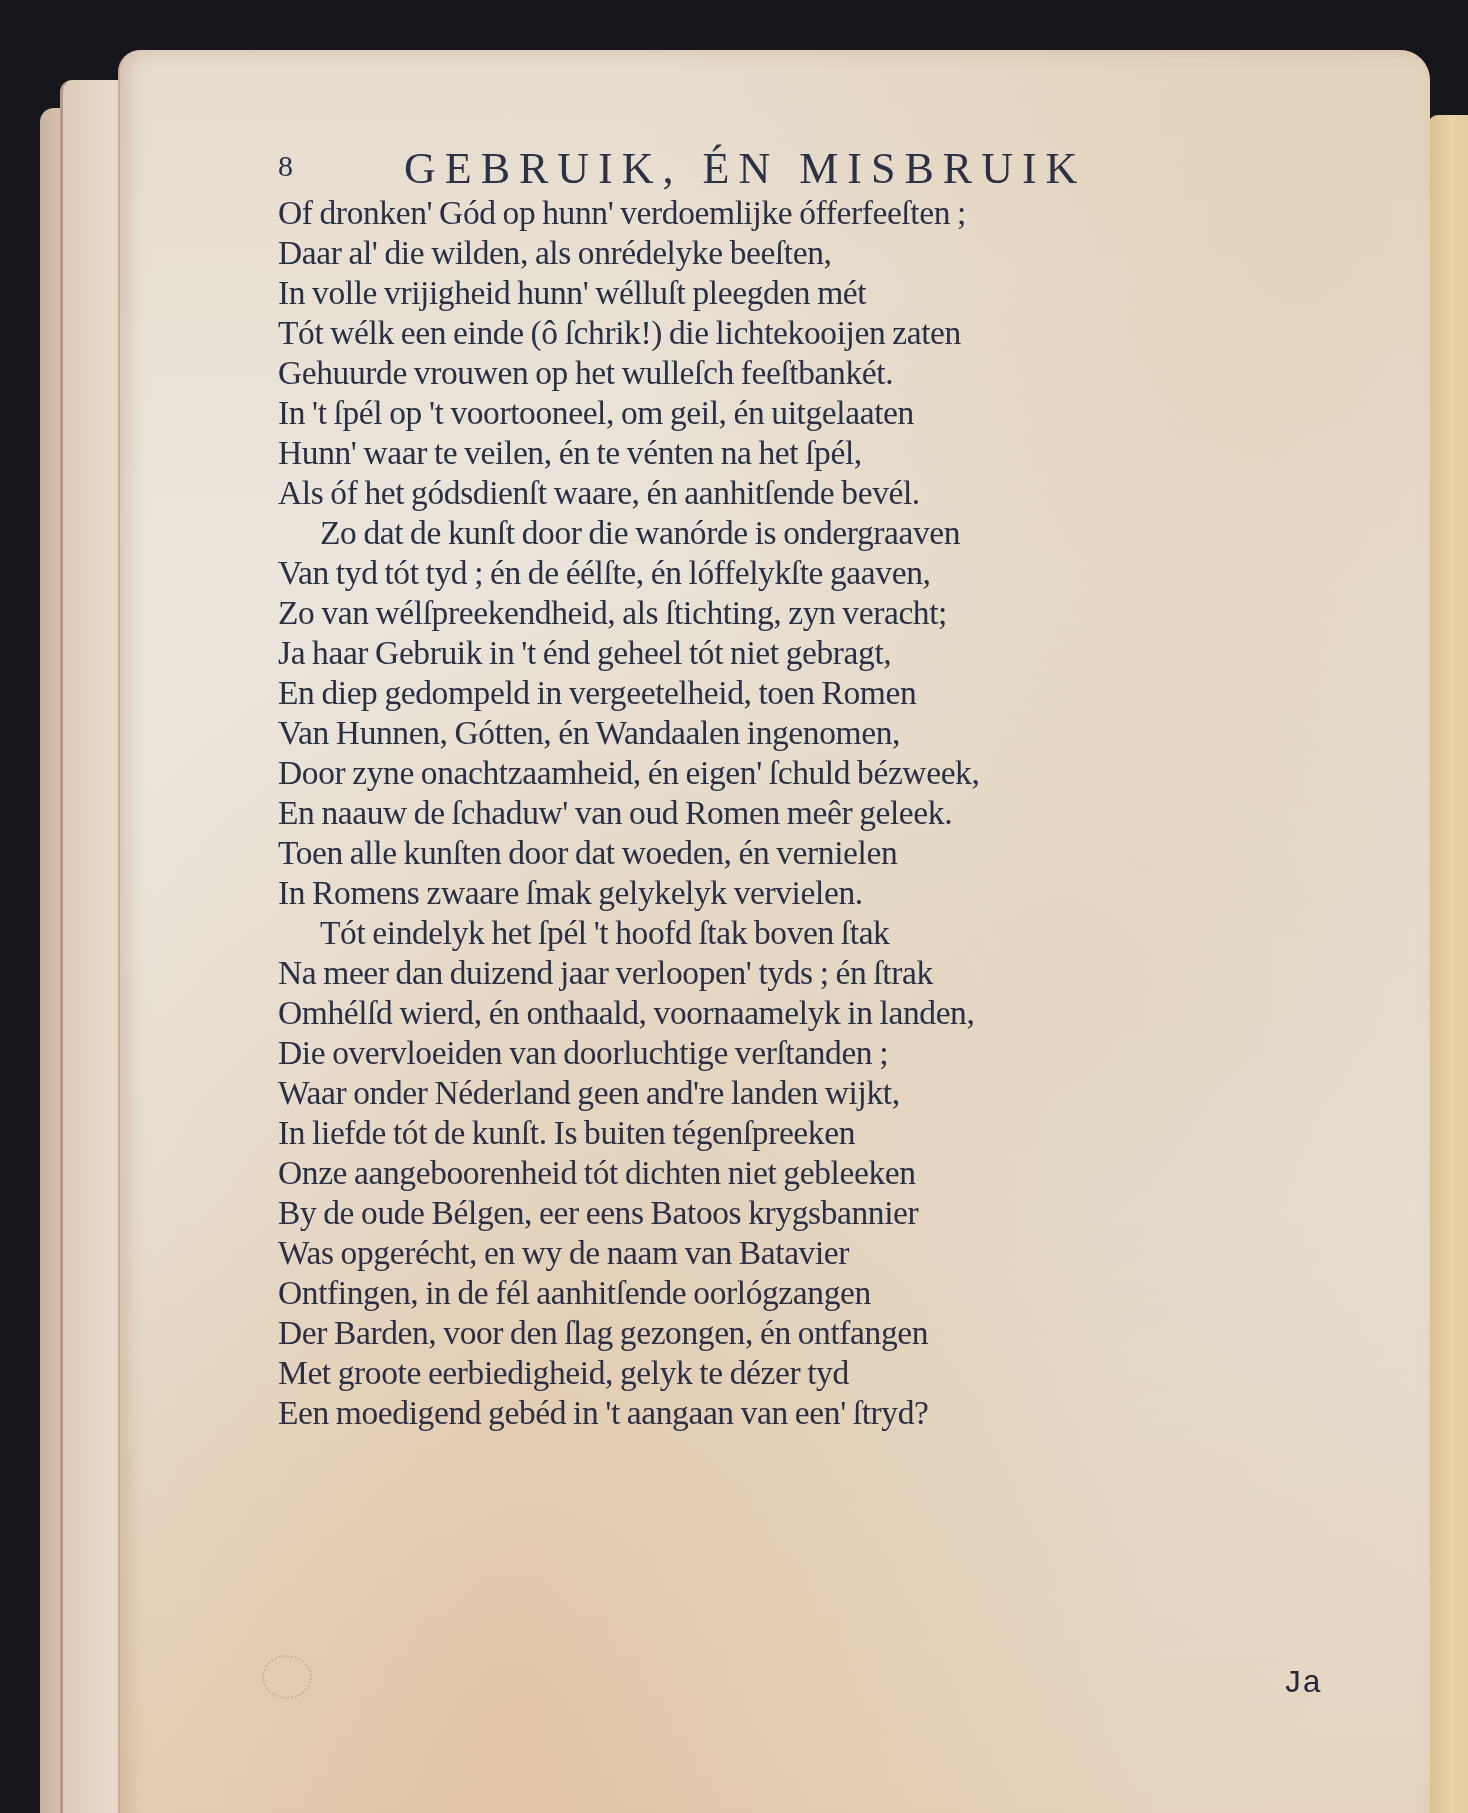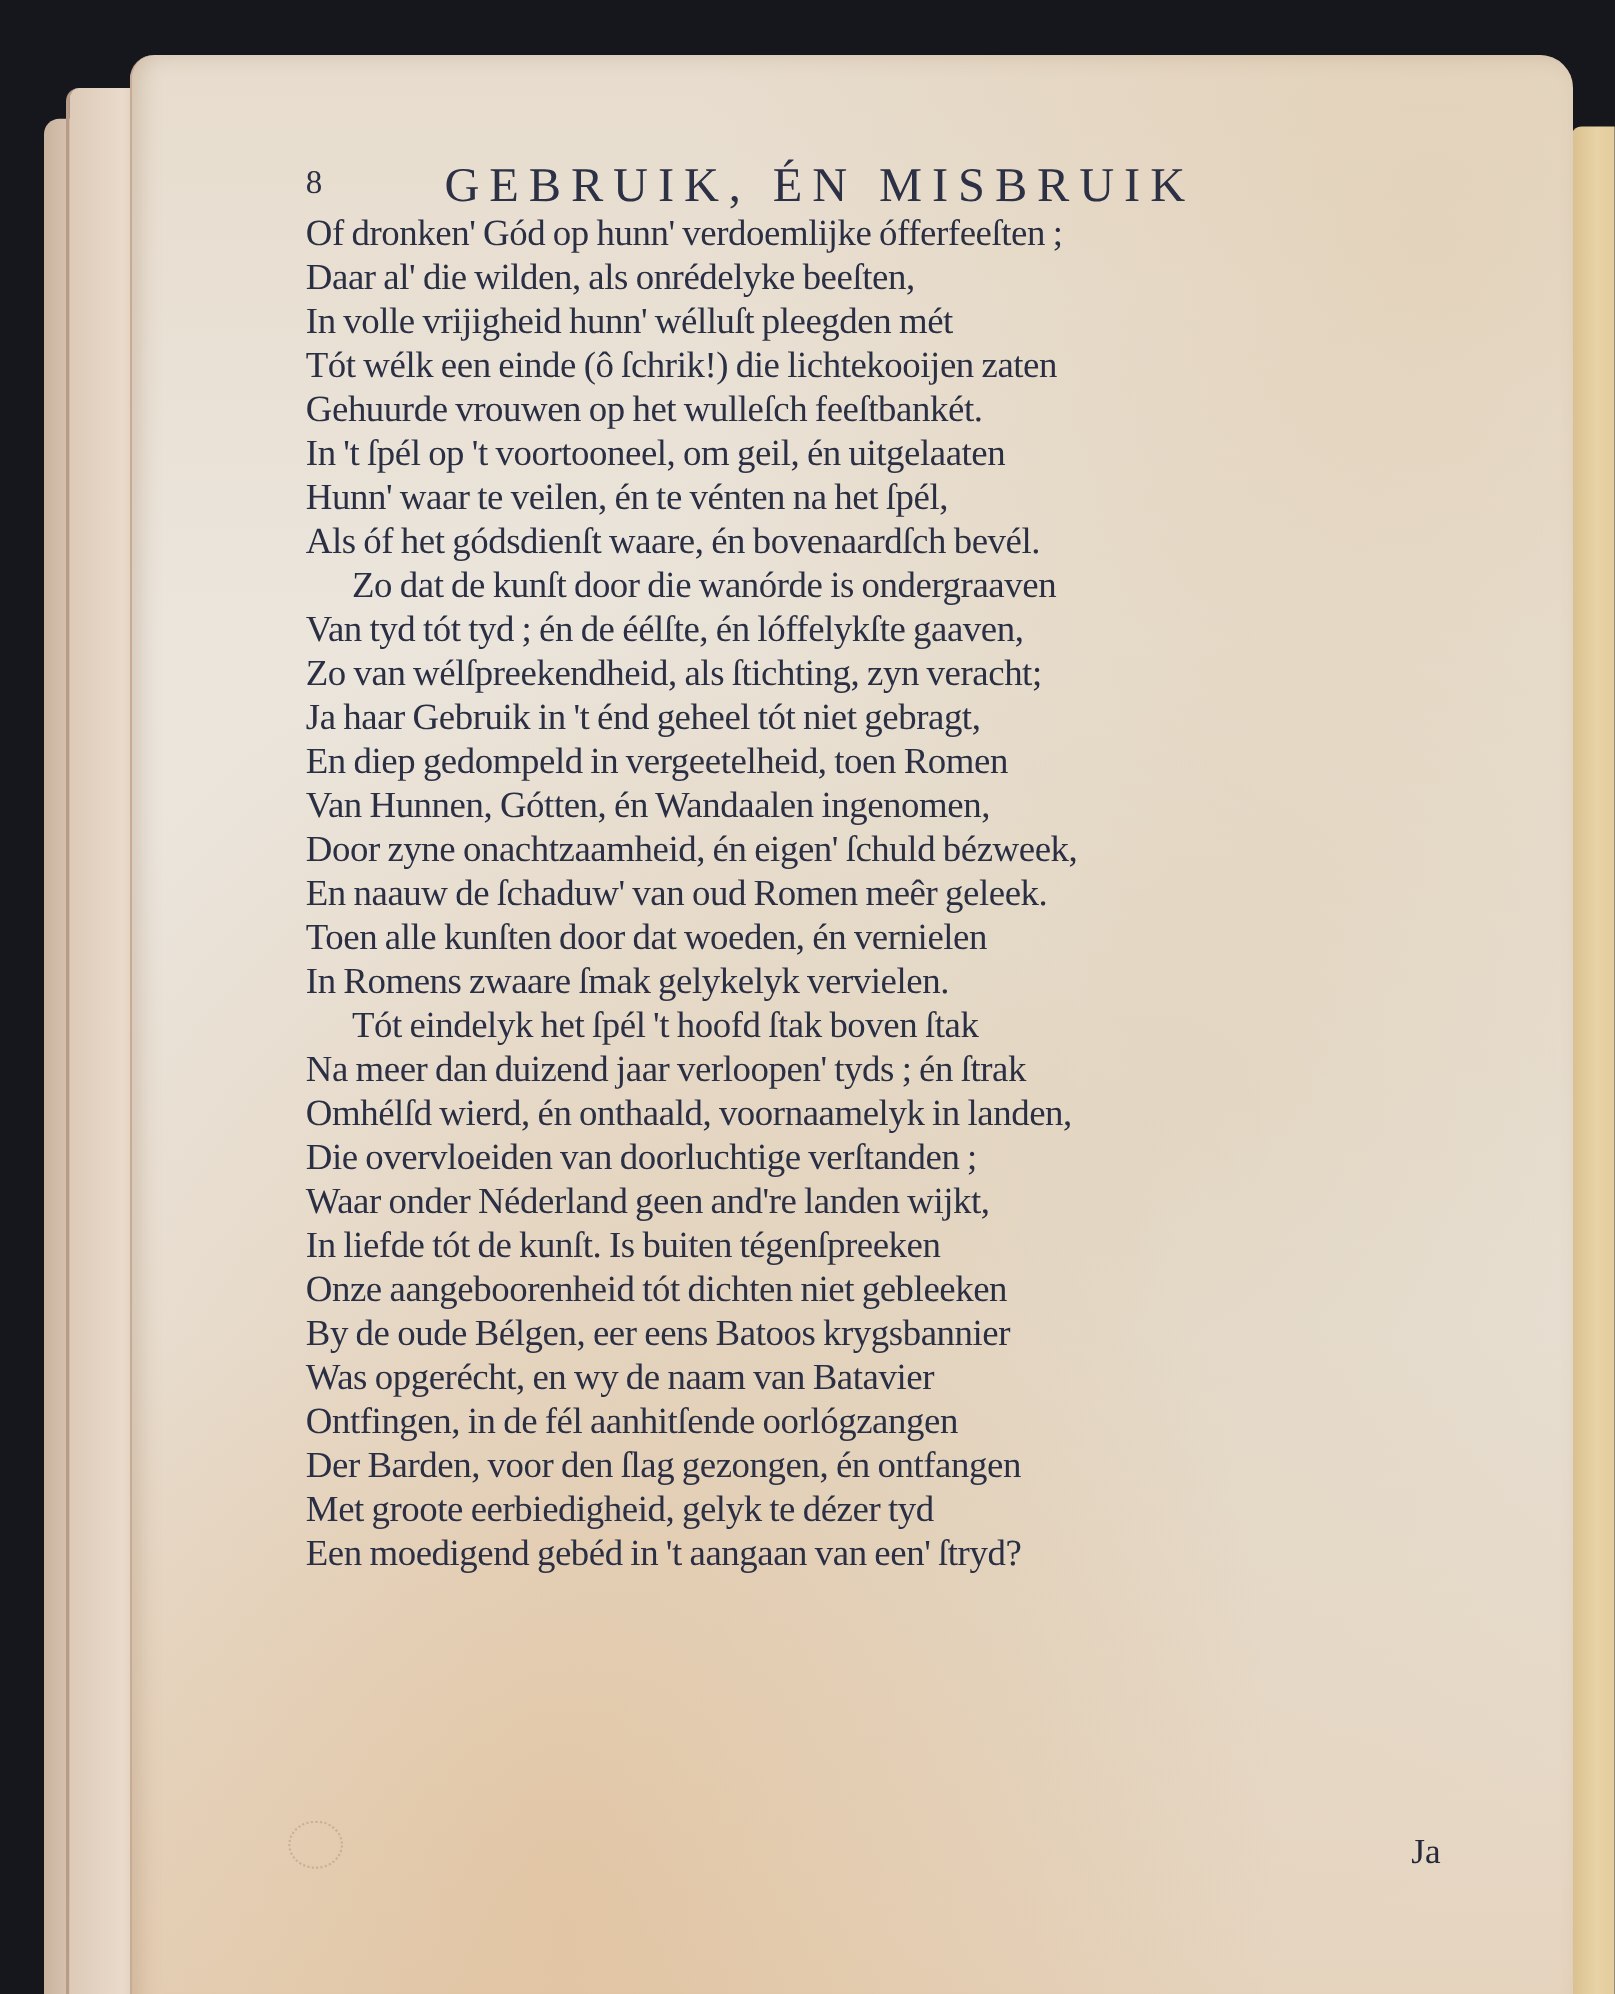--- a/index.html
+++ b/index.html
@@ -103,21 +103,21 @@
       white-space: nowrap;
       height: 40px;
     }
     .line.indent {
       padding-left: 42px;
     }
     .catchword {
       position: absolute;
       left: 1283px;
       top: 1665px;
-      font-family: Liberation Serif, serif;
+      font-family: Liberation Mono, monospace;
       font-size: 32px;
       color: #25293a;
       text-align: center;
     }
     .stain {
       position: absolute;
       left: 262px;
       top: 1655px;
       width: 46px;
       height: 40px;
@@ -142,21 +142,21 @@
   </div>
 
   <div class="body-text">
     <span class="line">Of dronken' Gód op hunn' verdoemlijke ófferfeeſten ;</span>
     <span class="line">Daar al' die wilden, als onrédelyke beeſten,</span>
     <span class="line">In volle vrijigheid hunn' wélluſt pleegden mét</span>
     <span class="line">Tót wélk een einde (ô ſchrik!) die lichtekooijen zaten</span>
     <span class="line">Gehuurde vrouwen op het wulleſch feeſtbankét.</span>
     <span class="line">In 't ſpél op 't voortooneel, om geil, én uitgelaaten</span>
     <span class="line">Hunn' waar te veilen, én te vénten na het ſpél,</span>
-    <span class="line">Als óf het gódsdienſt waare, én bovenaardſch bevél.</span>
+    <span class="line">Als óf het gódsdienſt waare, én aanhitſende bevél.</span>
     <span class="line indent">Zo dat de kunſt door die wanórde is ondergraaven</span>
     <span class="line">Van tyd tót tyd ; én de éélſte, én lóffelykſte gaaven,</span>
     <span class="line">Zo van wélſpreekendheid, als ſtichting, zyn veracht;</span>
     <span class="line">Ja haar Gebruik in 't énd geheel tót niet gebragt,</span>
     <span class="line">En diep gedompeld in vergeetelheid, toen Romen</span>
     <span class="line">Van Hunnen, Gótten, én Wandaalen ingenomen,</span>
     <span class="line">Door zyne onachtzaamheid, én eigen' ſchuld bézweek,</span>
     <span class="line">En naauw de ſchaduw' van oud Romen meêr geleek.</span>
     <span class="line">Toen alle kunſten door dat woeden, én vernielen</span>
     <span class="line">In Romens zwaare ſmak gelykelyk vervielen.</span>

